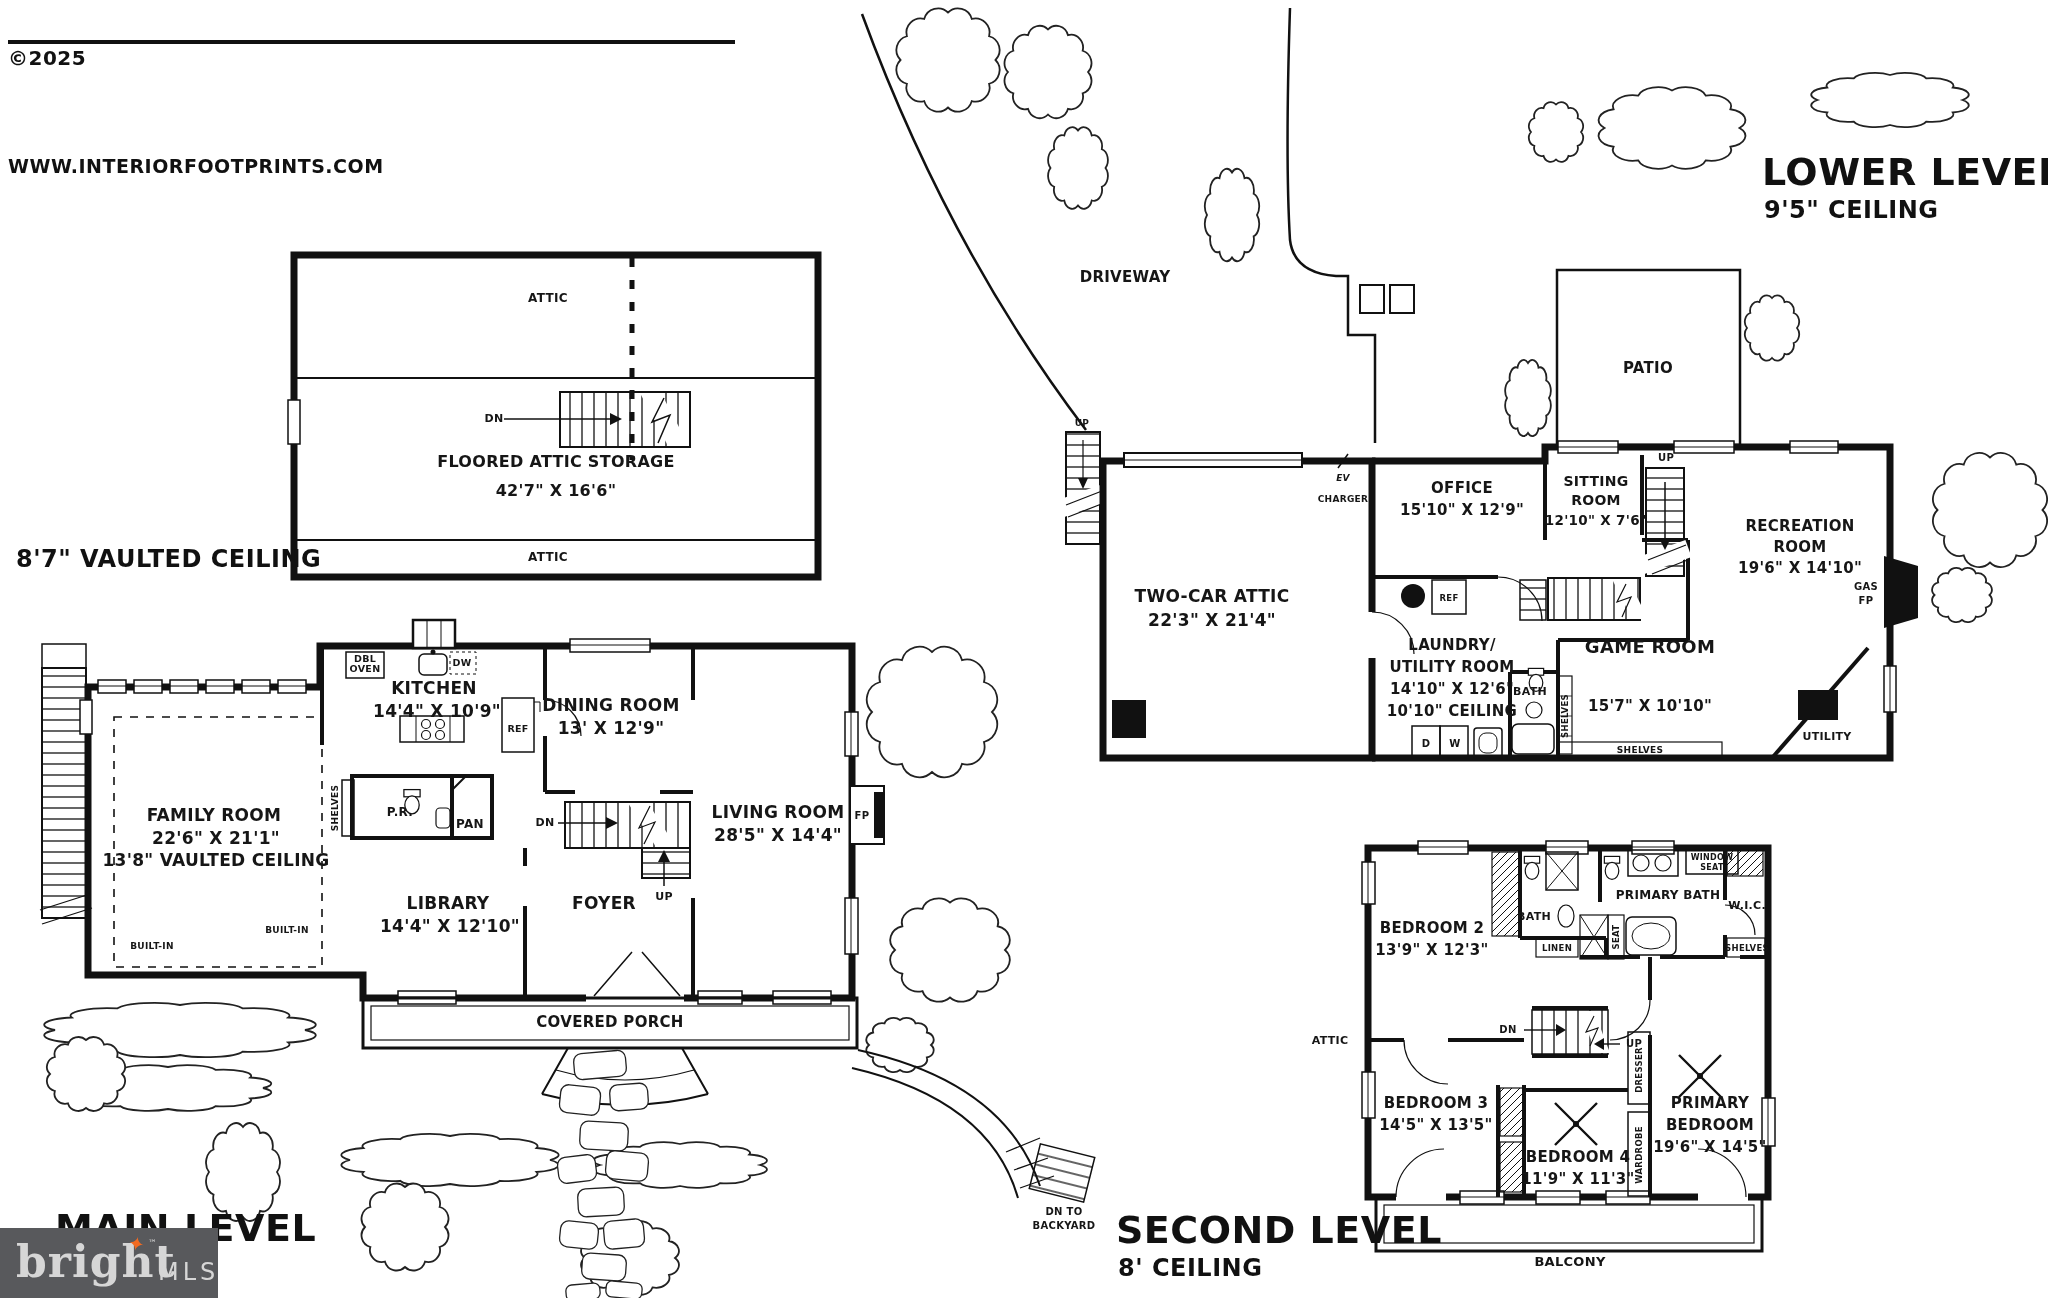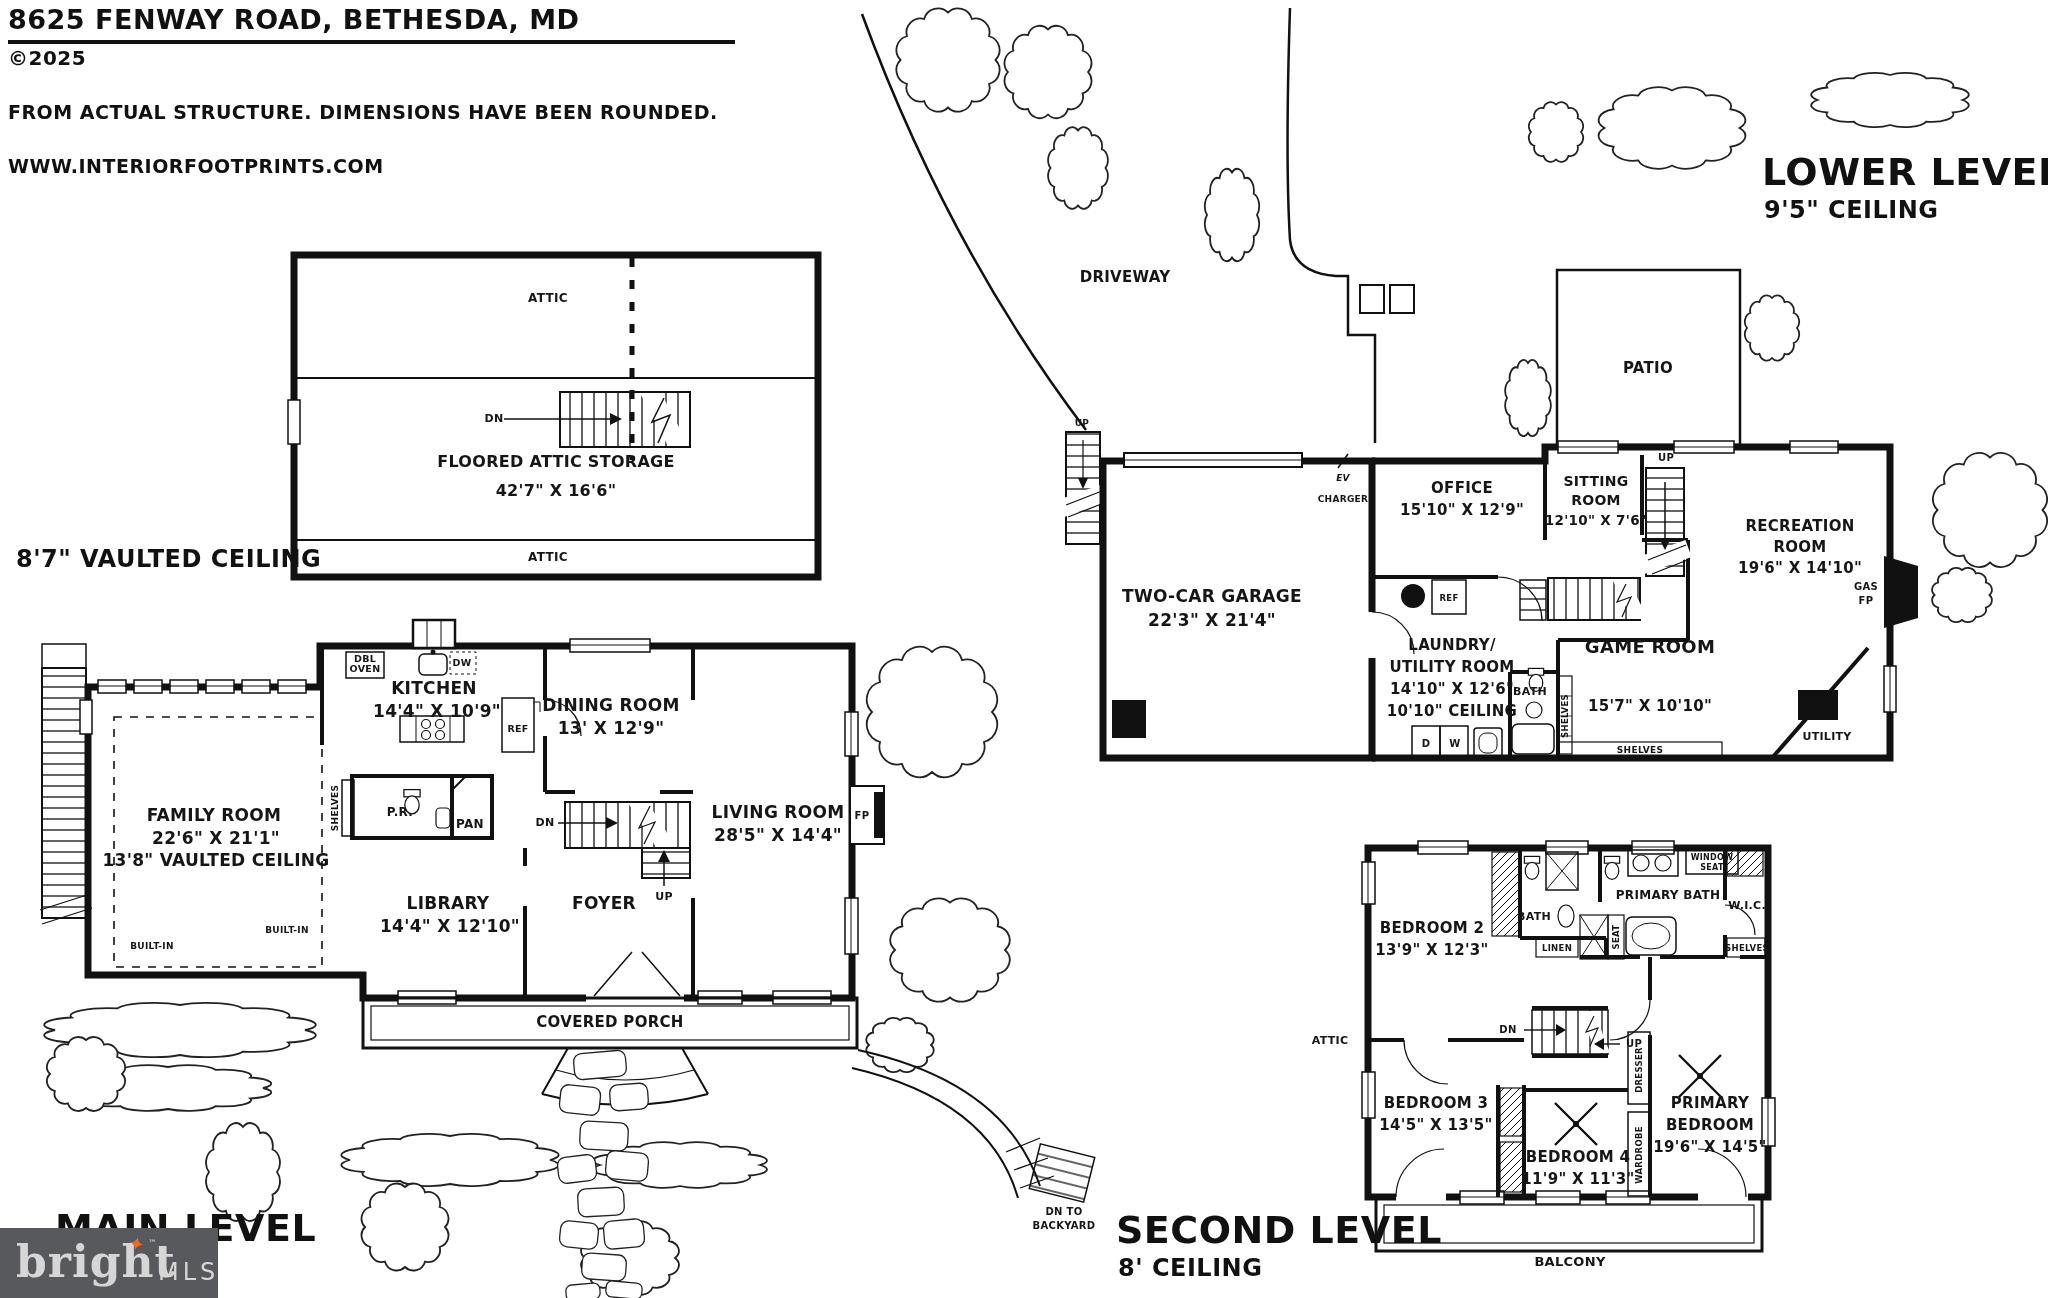--- a/index.html
+++ b/index.html
@@ -309,24 +309,22 @@
     <rect x="1608" y="915" width="16" height="44" stroke-width="1.2"></rect>
     <rect x="1626" y="917" width="50" height="38" rx="6" stroke-width="1.5"></rect>
     <ellipse cx="1651" cy="936" rx="19" ry="13" stroke-width="1"></ellipse>
     <rect x="1727" y="938" width="38" height="19" stroke-width="1.2"></rect>
 
     <use href="#fan" transform="translate(1576,1124)"></use>
     <use href="#fan" transform="translate(1700,1076)"></use>
   </g>
 </svg>
 
-  <div class="hl" style="left:8px;top:4px;font-size:27px;">8625 FENWAY ROAD, BETHESDA, MD</div>
   <div id="title-underline"></div>
   <div class="hl" style="left:8px;top:46px;font-size:20px;">©2025</div>
-  <div class="hl" style="left:8px;top:101px;font-size:19px;">FROM ACTUAL STRUCTURE. DIMENSIONS HAVE BEEN ROUNDED.</div>
   <div class="hl" style="left:8px;top:155px;font-size:19px;">WWW.INTERIORFOOTPRINTS.COM</div>
 
   <div class="lbl" style="left:548px;top:298px;font-size:12px;">ATTIC</div>
   <div class="lbl" style="left:556px;top:462px;font-size:16px;">FLOORED ATTIC STORAGE</div>
   <div class="lbl" style="left:556px;top:491px;font-size:16px;">42'7" X 16'6"</div>
   <div class="lbl" style="left:548px;top:557px;font-size:12px;">ATTIC</div>
   <div class="lbl" style="left:494px;top:419px;font-size:11px;">DN</div>
   <div class="hl" style="left:16px;top:545px;font-size:24px;">8'7" VAULTED CEILING</div>
 
   <div class="lbl" style="left:434px;top:689px;font-size:17px;">KITCHEN</div>
@@ -354,21 +352,21 @@
   <div class="lbl" style="left:545px;top:823px;font-size:11px;">DN</div>
   <div class="lbl" style="left:664px;top:897px;font-size:11px;">UP</div>
   <div class="hl" style="left:55px;top:1206px;font-size:38px;">MAIN LEVEL</div>
   <div class="lbl" style="left:1064px;top:1212px;font-size:10px;">DN TO</div>
   <div class="lbl" style="left:1064px;top:1226px;font-size:10px;">BACKYARD</div>
 
   <div class="hl" style="left:1762px;top:150px;font-size:38px;">LOWER LEVEL</div>
   <div class="hl" style="left:1764px;top:196px;font-size:24px;">9'5" CEILING</div>
   <div class="lbl" style="left:1125px;top:278px;font-size:15px;">DRIVEWAY</div>
   <div class="lbl" style="left:1648px;top:345px;font-size:15px;margin-top:24px;">PATIO</div>
-  <div class="lbl" style="left:1212px;top:597px;font-size:17px;">TWO-CAR GARAGE</div>
+  <div class="lbl" style="left:1212px;top:597px;font-size:17px;">TWO-CAR ATTIC</div>
   <div class="lbl" style="left:1212px;top:621px;font-size:17px;">22'3" X 21'4"</div>
   <div class="lbl" style="left:1343px;top:479px;font-size:9px;font-style:italic;">EV</div>
   <div class="lbl" style="left:1343px;top:500px;font-size:9px;">CHARGER</div>
   <div class="lbl" style="left:1462px;top:489px;font-size:15px;">OFFICE</div>
   <div class="lbl" style="left:1462px;top:511px;font-size:15px;">15'10" X 12'9"</div>
   <div class="lbl" style="left:1596px;top:481px;font-size:14px;">SITTING</div>
   <div class="lbl" style="left:1596px;top:500px;font-size:14px;">ROOM</div>
   <div class="lbl" style="left:1596px;top:520px;font-size:13.5px;">12'10" X 7'6"</div>
   <div class="lbl" style="left:1666px;top:458px;font-size:10px;">UP</div>
   <div class="lbl" style="left:1082px;top:424px;font-size:9px;">UP</div>

